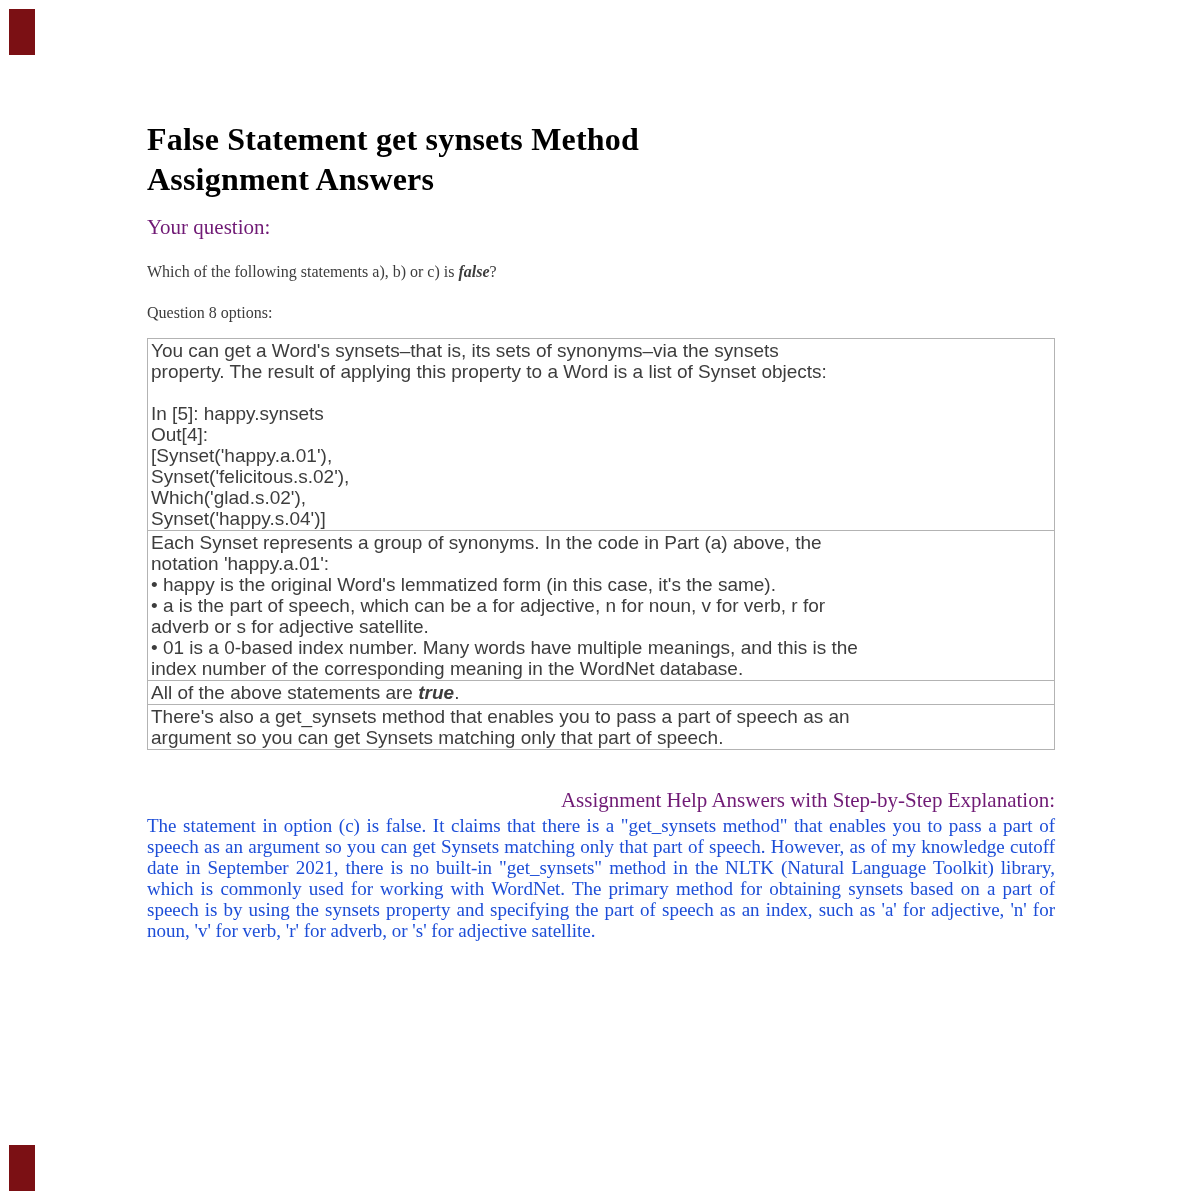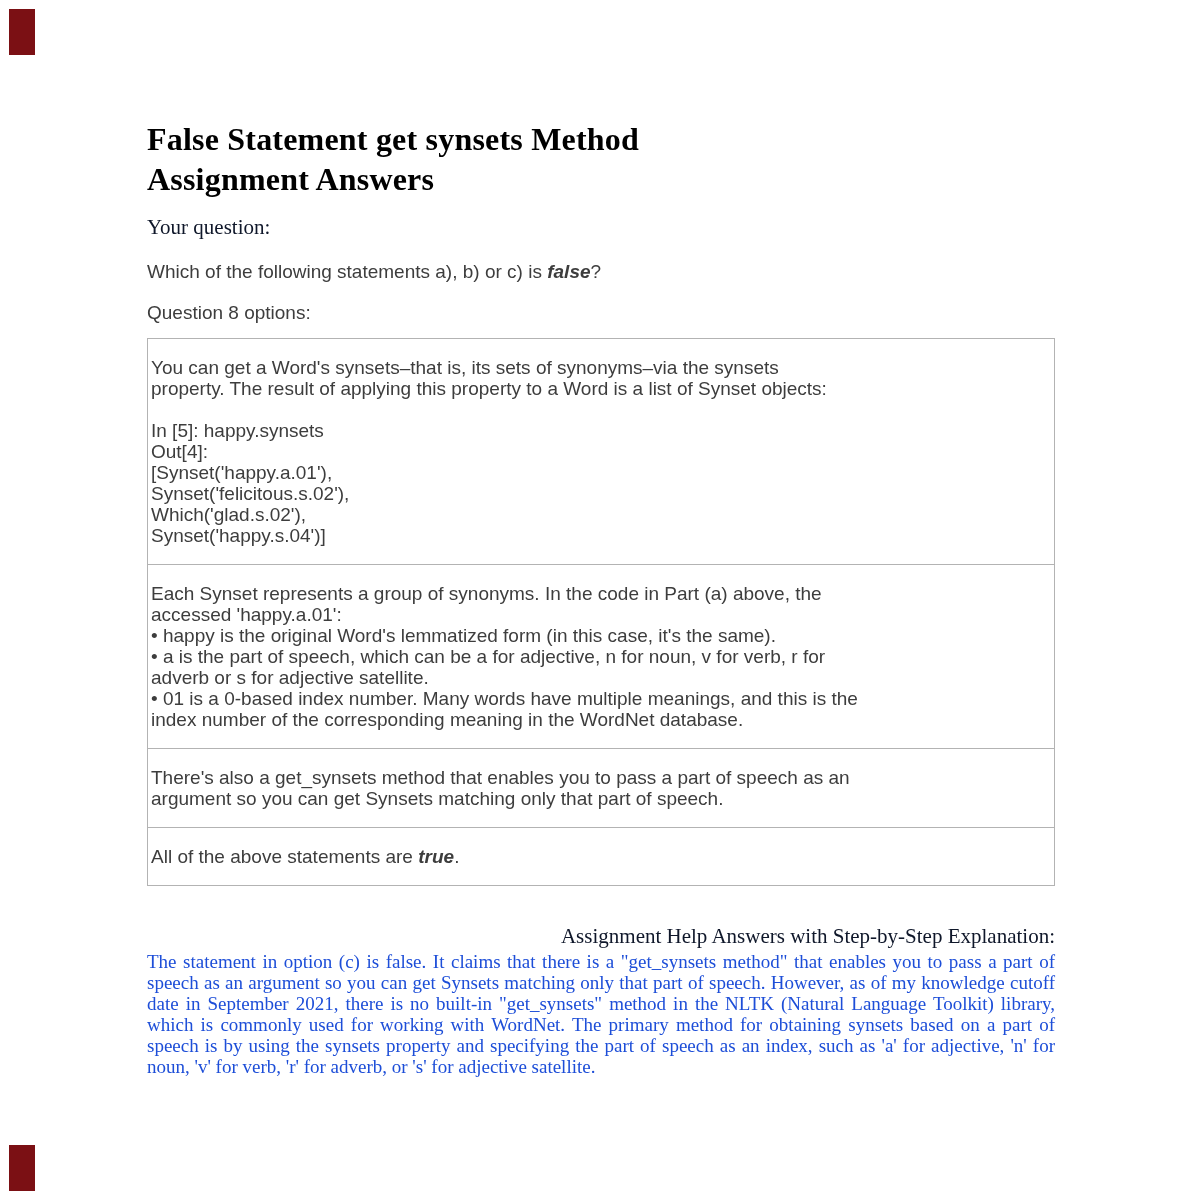--- a/index.html
+++ b/index.html
@@ -37,44 +37,44 @@
     color: #000000;
     letter-spacing: 0.2px;
   }
   h1.page-title .regular { font-weight: bold; }
 
   .blue-heading {
     font-family: "Liberation Serif", serif;
     font-weight: normal;
     font-size: 21px;
     line-height: 22px;
-    color: #0f172a;
+    color: #701a75;
     margin: 17px 0 0 0;
   }
   .blue-heading.answers { margin-top: 39px; text-align: right; }
 
   .sans-text {
-    font-family: Liberation Sans, sans-serif;
-    font-size: 19px;
+    font-family: Liberation Serif, serif;
+    font-size: 16px;
     line-height: 21px;
     color: #3d3d3d;
   }
   p.question { margin: 23px 0 0 0; }
   p.options-label { margin: 20px 0 0 0; }
   .bi { font-style: italic; font-weight: bold; }
 
   table.options-table {
     border-collapse: collapse;
     margin-top: 15px;
     width: 908px;
     table-layout: fixed;
   }
   table.options-table td {
     border: 1px solid #b3b3b3;
-    padding: 18px 3px;
+    padding: 1px 3px;
     vertical-align: top;
   }
   .cell-line {
     font-family: "Liberation Sans", sans-serif;
     font-size: 19px;
     line-height: 21px;
     min-height: 21px;
     color: #3d3d3d;
     white-space: normal;
   }
@@ -119,37 +119,37 @@
           <div class="cell-line">Out[4]:</div>
           <div class="cell-line">[Synset('happy.a.01'),</div>
           <div class="cell-line">Synset('felicitous.s.02'),</div>
           <div class="cell-line">Which('glad.s.02'),</div>
           <div class="cell-line">Synset('happy.s.04')]</div>
         </td>
       </tr>
       <tr>
         <td>
           <div class="cell-line">Each Synset represents a group of synonyms. In the code in Part (a) above, the</div>
-          <div class="cell-line">accessed 'happy.a.01':</div>
+          <div class="cell-line">notation 'happy.a.01':</div>
           <div class="cell-line">• happy is the original Word's lemmatized form (in this case, it's the same).</div>
           <div class="cell-line">• a is the part of speech, which can be a for adjective, n for noun, v for verb, r for</div>
           <div class="cell-line">adverb or s for adjective satellite.</div>
           <div class="cell-line">• 01 is a 0-based index number. Many words have multiple meanings, and this is the</div>
           <div class="cell-line">index number of the corresponding meaning in the WordNet database.</div>
         </td>
       </tr>
       <tr>
         <td>
-          <div class="cell-line">There's also a get_synsets method that enables you to pass a part of speech as an</div>
-          <div class="cell-line">argument so you can get Synsets matching only that part of speech.</div>
+          <div class="cell-line"><span>All of the above statements are </span><span class="bi">true</span><span>.</span></div>
         </td>
       </tr>
       <tr>
         <td>
-          <div class="cell-line"><span>All of the above statements are </span><span class="bi">true</span><span>.</span></div>
+          <div class="cell-line">There's also a get_synsets method that enables you to pass a part of speech as an</div>
+          <div class="cell-line">argument so you can get Synsets matching only that part of speech.</div>
         </td>
       </tr>
     </tbody>
   </table>
 
   <h2 class="blue-heading answers">Assignment Help Answers with Step-by-Step Explanation:</h2>
 
   <p class="serif-para">The statement in option (c) is false. It claims that there is a "get_synsets method" that enables you to pass a part of speech as an argument so you can get Synsets matching only that part of speech. However, as of my knowledge cutoff date in September 2021, there is no built-in "get_synsets" method in the NLTK (Natural Language Toolkit) library, which is commonly used for working with WordNet. The primary method for obtaining synsets based on a part of speech is by using the synsets property and specifying the part of speech as an index, such as 'a' for adjective, 'n' for noun, 'v' for verb, 'r' for adverb, or 's' for adjective satellite.</p>
 
 

